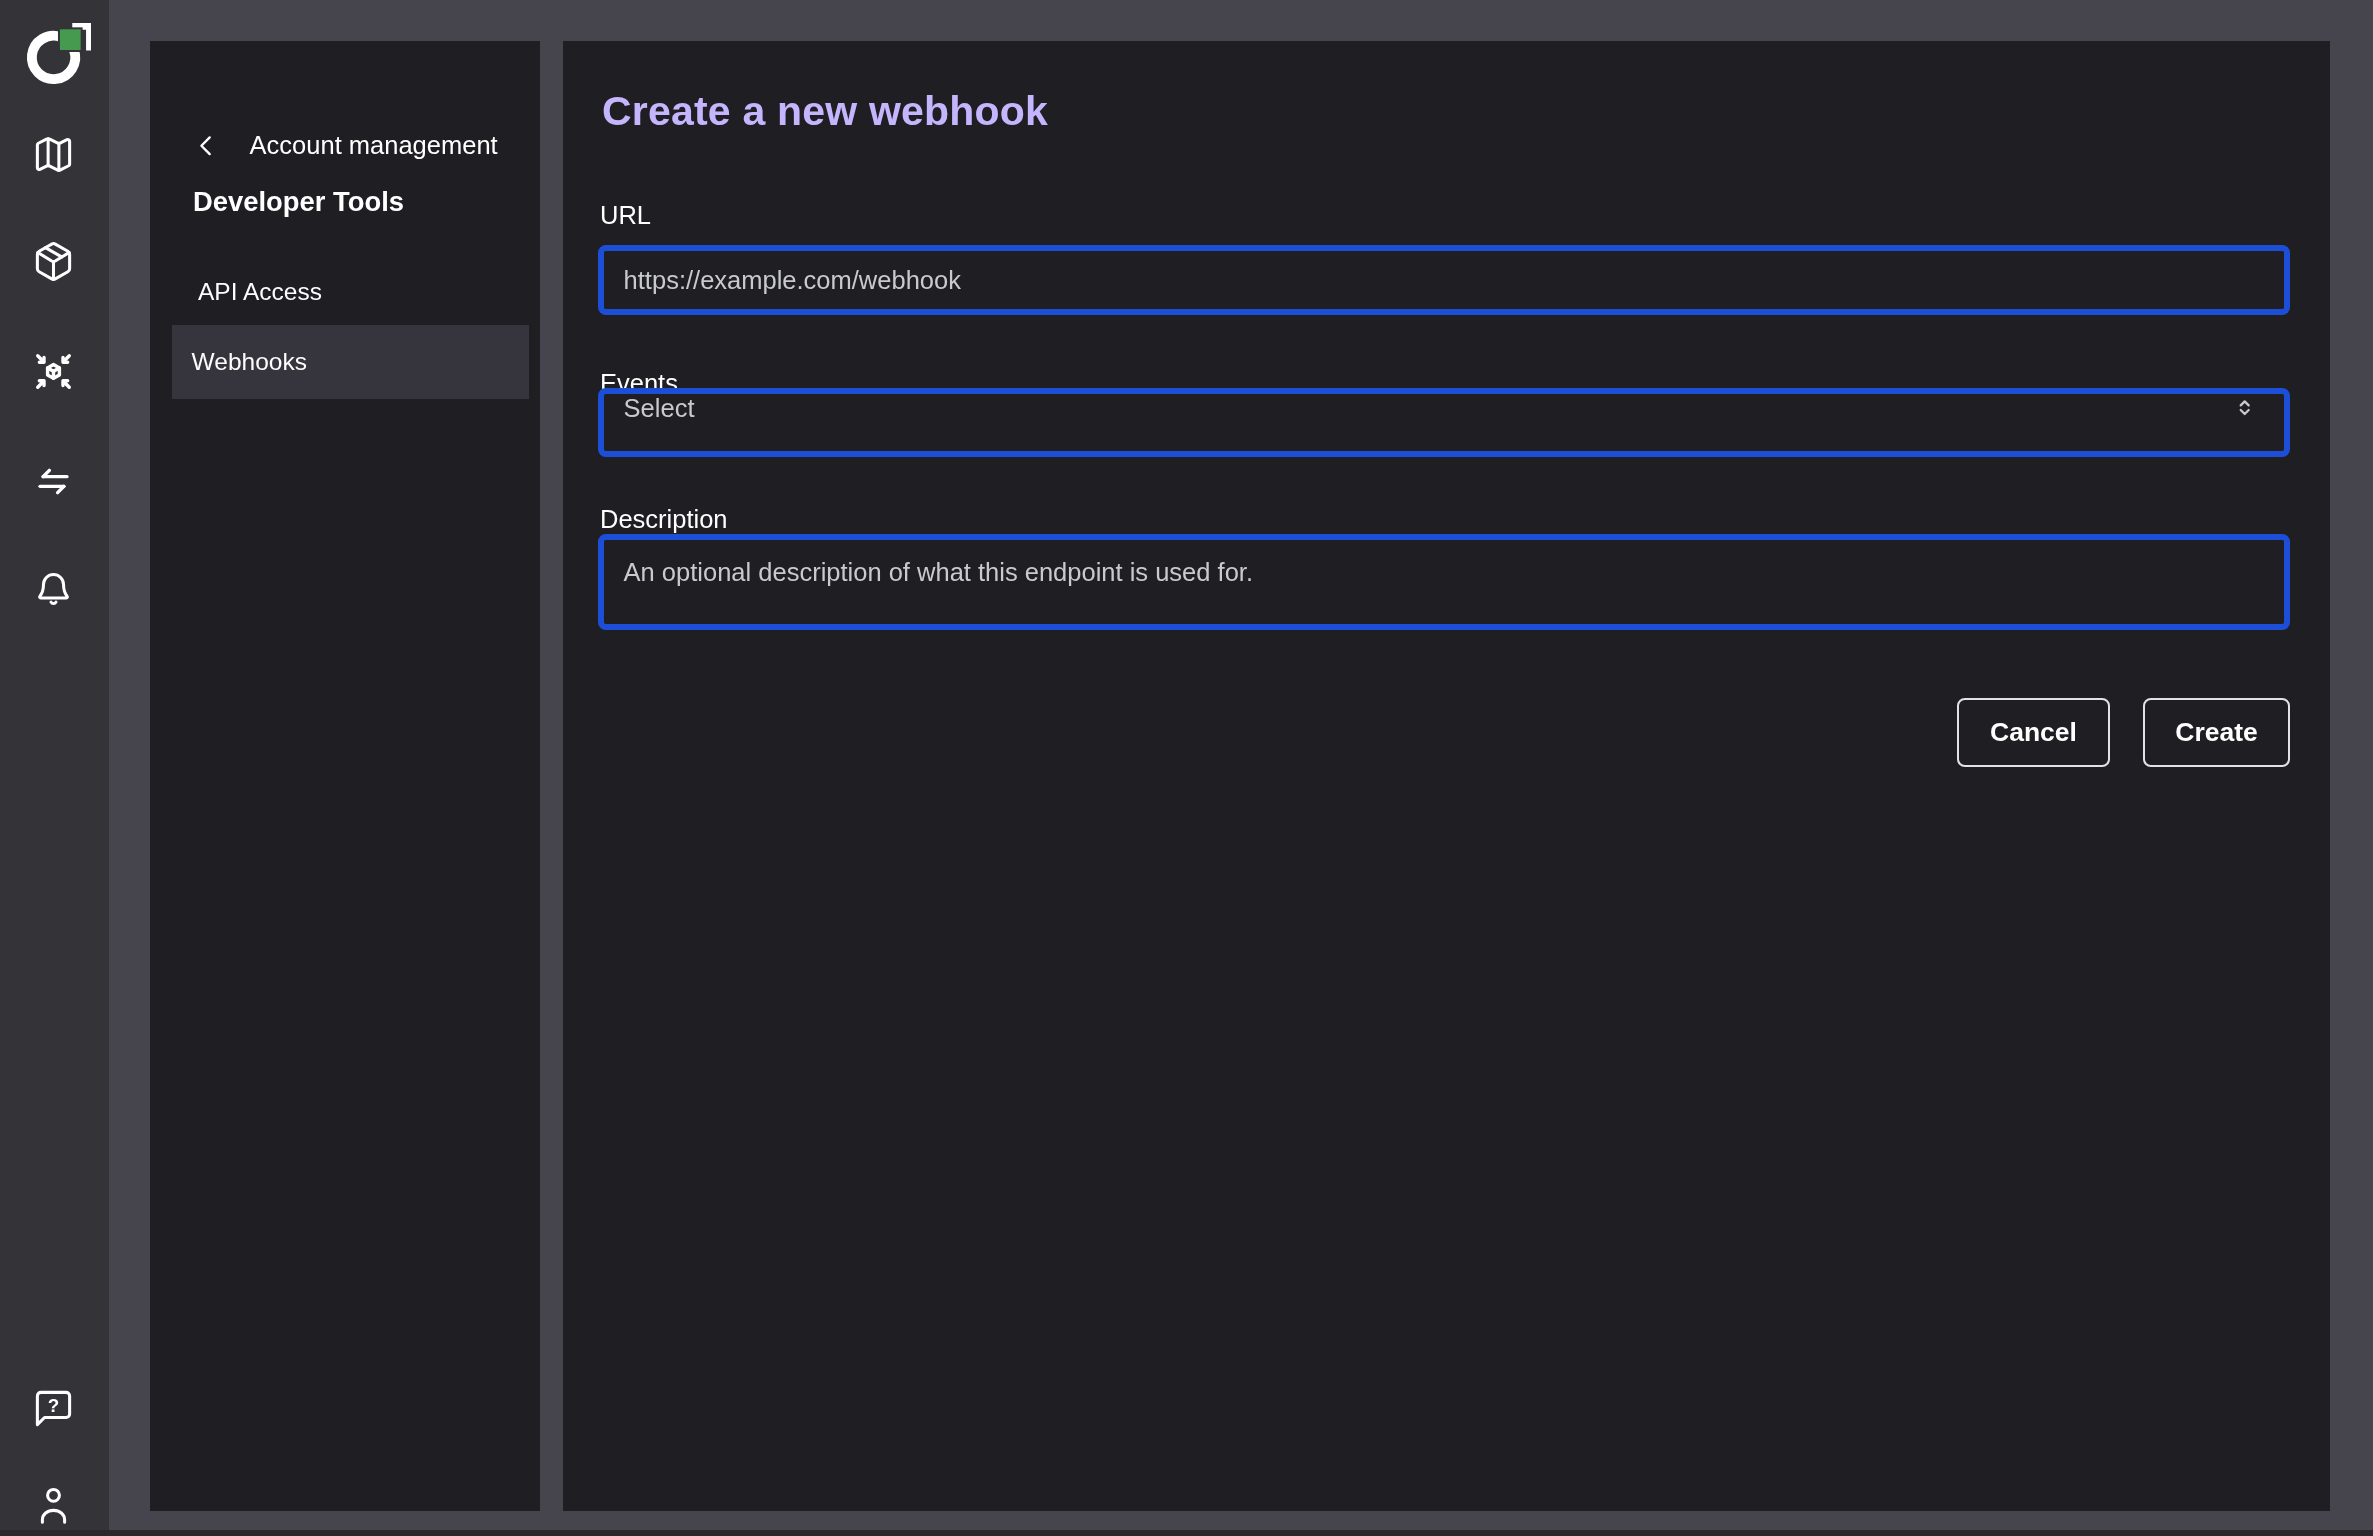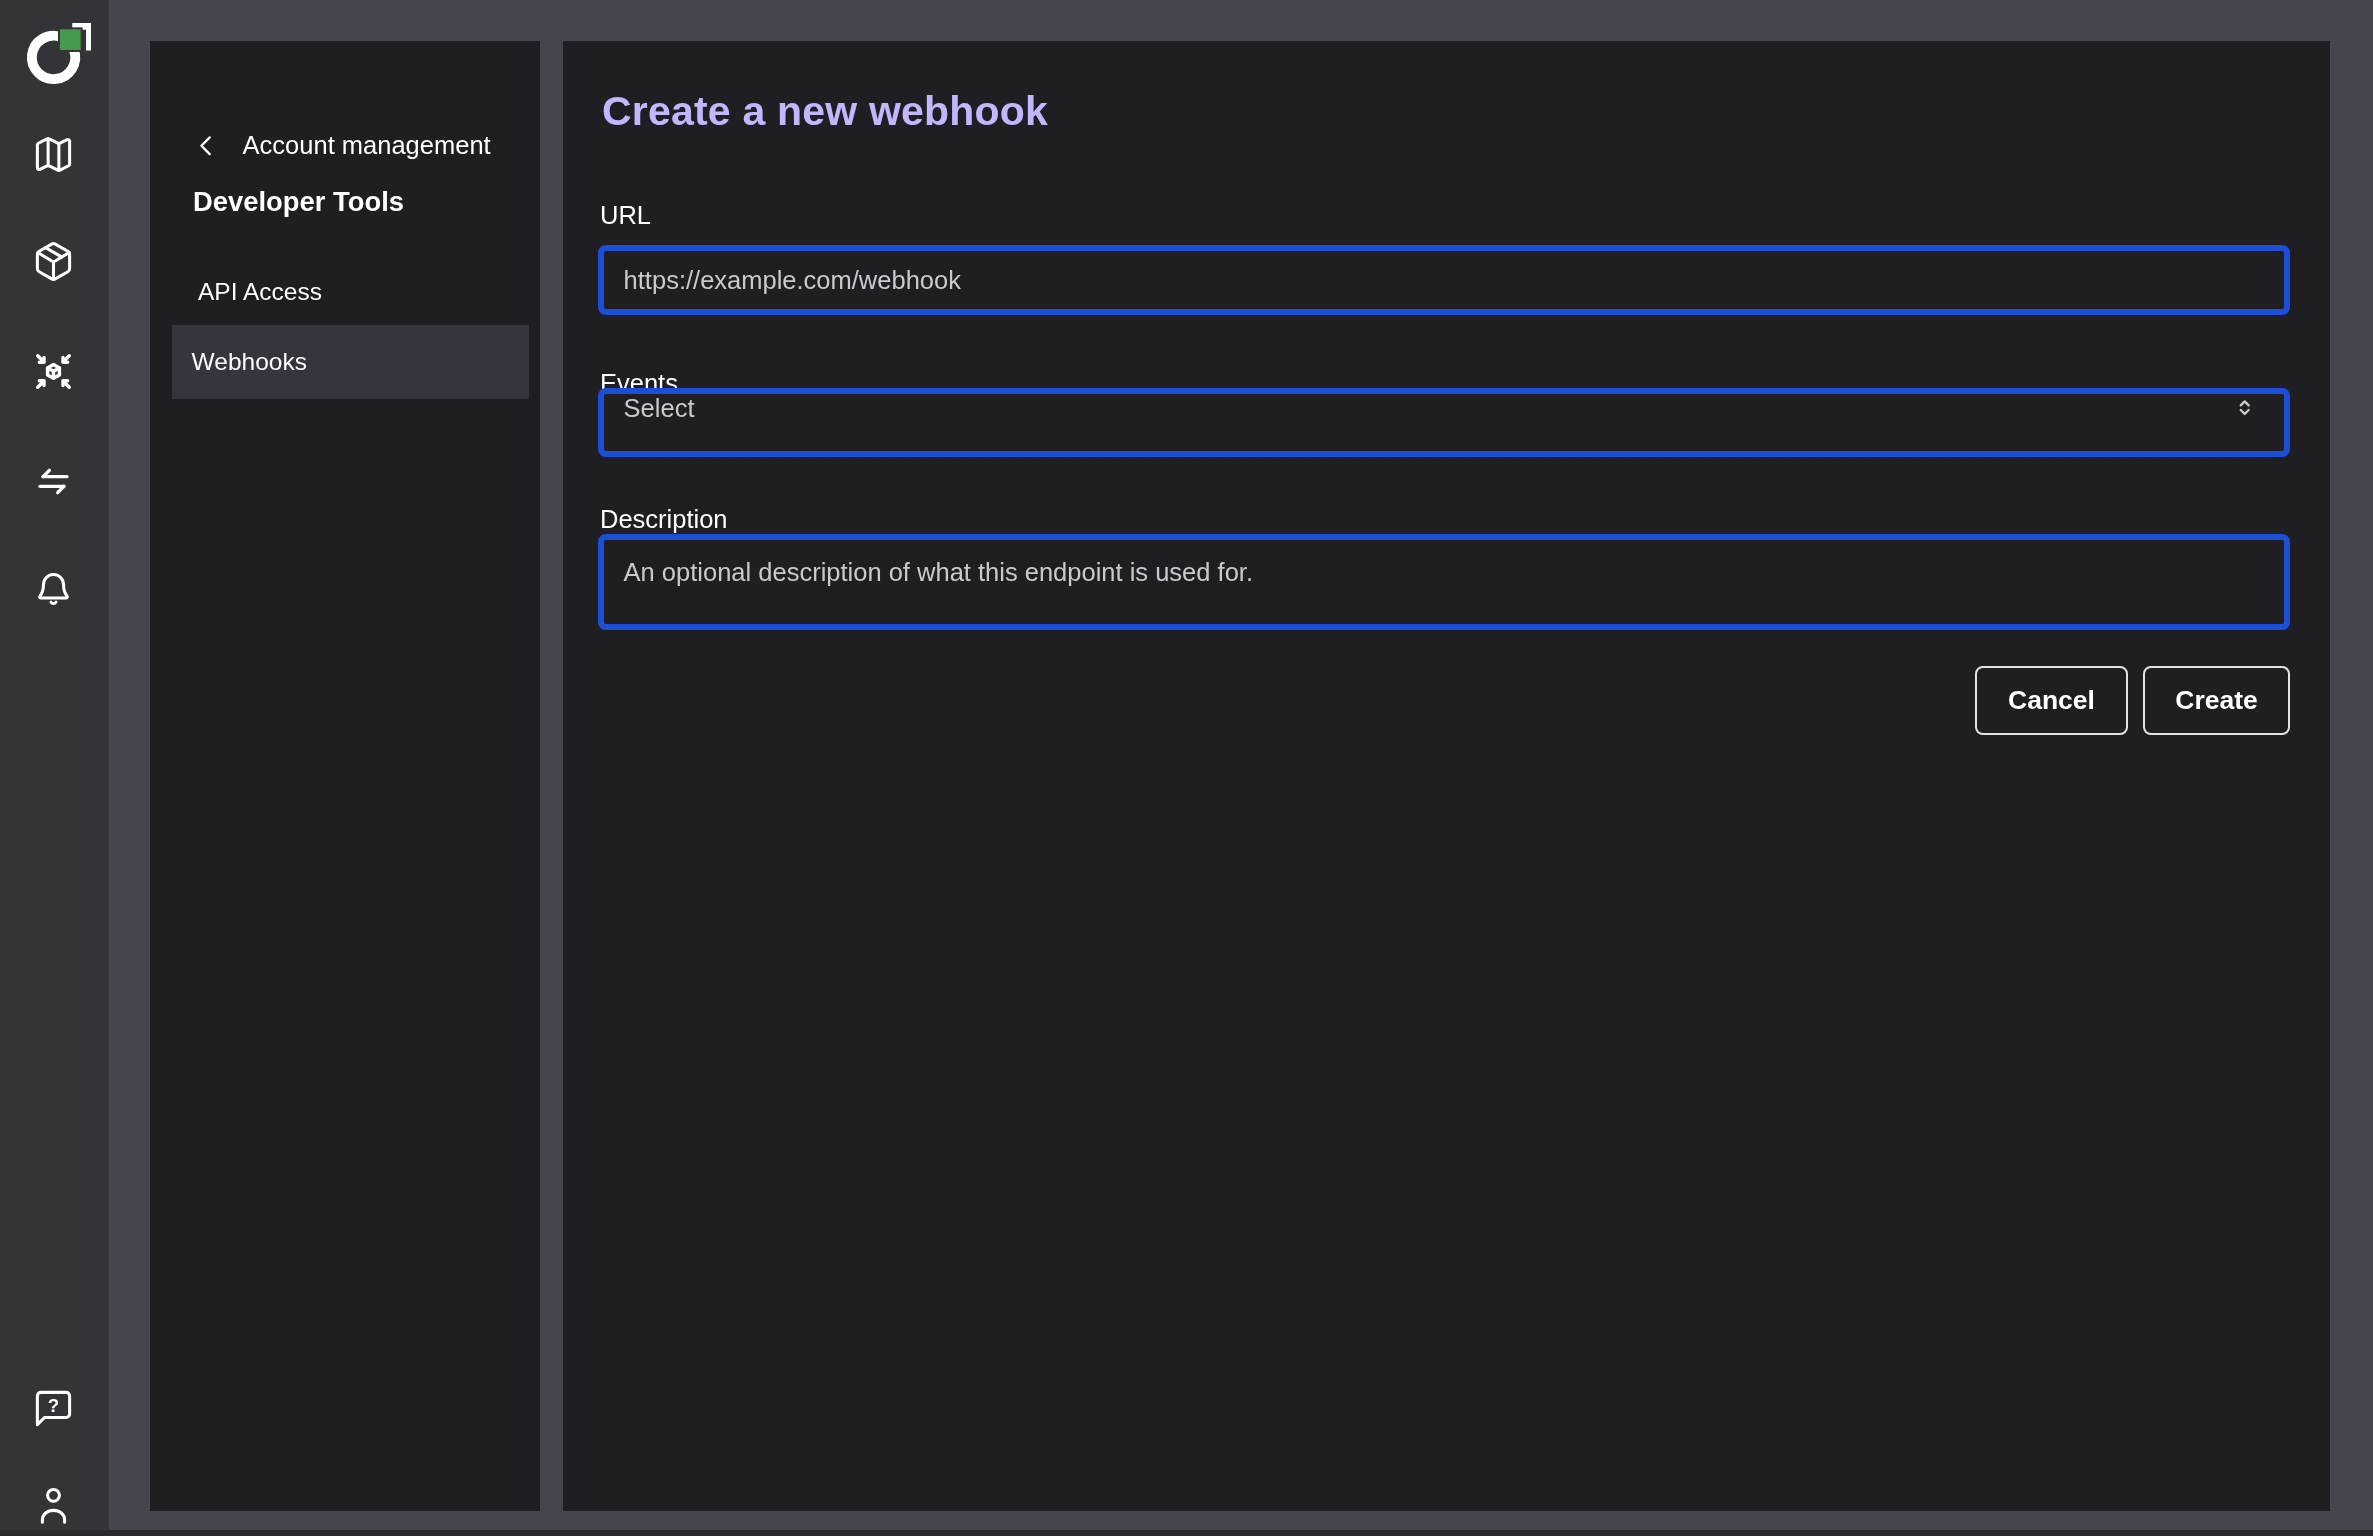--- a/index.html
+++ b/index.html
@@ -32,21 +32,21 @@
   .panel {
     position: absolute; top: 41px; height: 1470px;
     background: #1f1e23;
   }
   .sidebar { left: 150px; width: 390px; }
   .main    { left: 563px; width: 1767px; }
 
   
   .back-row {
     position: absolute; left: 45px; top: 82px;
-    display: flex; align-items: center; gap: 26px;
+    display: flex; align-items: center; gap: 33px;
     height: 45px; cursor: pointer;
   }
   .back-row .back-label { font-size: 25.5px; color: #ffffff; }
   .section-title {
     position: absolute; left: 43px; top: 145px;
     font-size: 27.4px; font-weight: bold; color: #ffffff;
   }
   .nav-item {
     position: absolute; left: 0; width: 100%;
     height: 71px; display: flex; align-items: center;
@@ -93,22 +93,22 @@
   .select-value { color: #c9cacd; flex: 1; }
   .select-chevrons { margin-right: 5.9px; }
 
   .text-area {
     top: 493px; height: 96px;
     padding: 16.7px 19.6px; resize: none; line-height: 31px;
   }
   .text-area::placeholder { color: #c9cacd; opacity: 1; }
 
   .button-row {
-    position: absolute; top: 625px; right: 40px;
-    display: flex; gap: 15px;
+    position: absolute; top: 657px; right: 40px;
+    display: flex; gap: 33px;
   }
   .btn {
     height: 69px; border-radius: 7.8px;
     background: transparent;
     border: 2px solid #e2e3e6;
     color: #ffffff; font-size: 26.5px; font-weight: bold;
     font-family: "Liberation Sans", "DejaVu Sans", sans-serif;
     display: flex; align-items: center; justify-content: center;
     cursor: pointer;
   }

